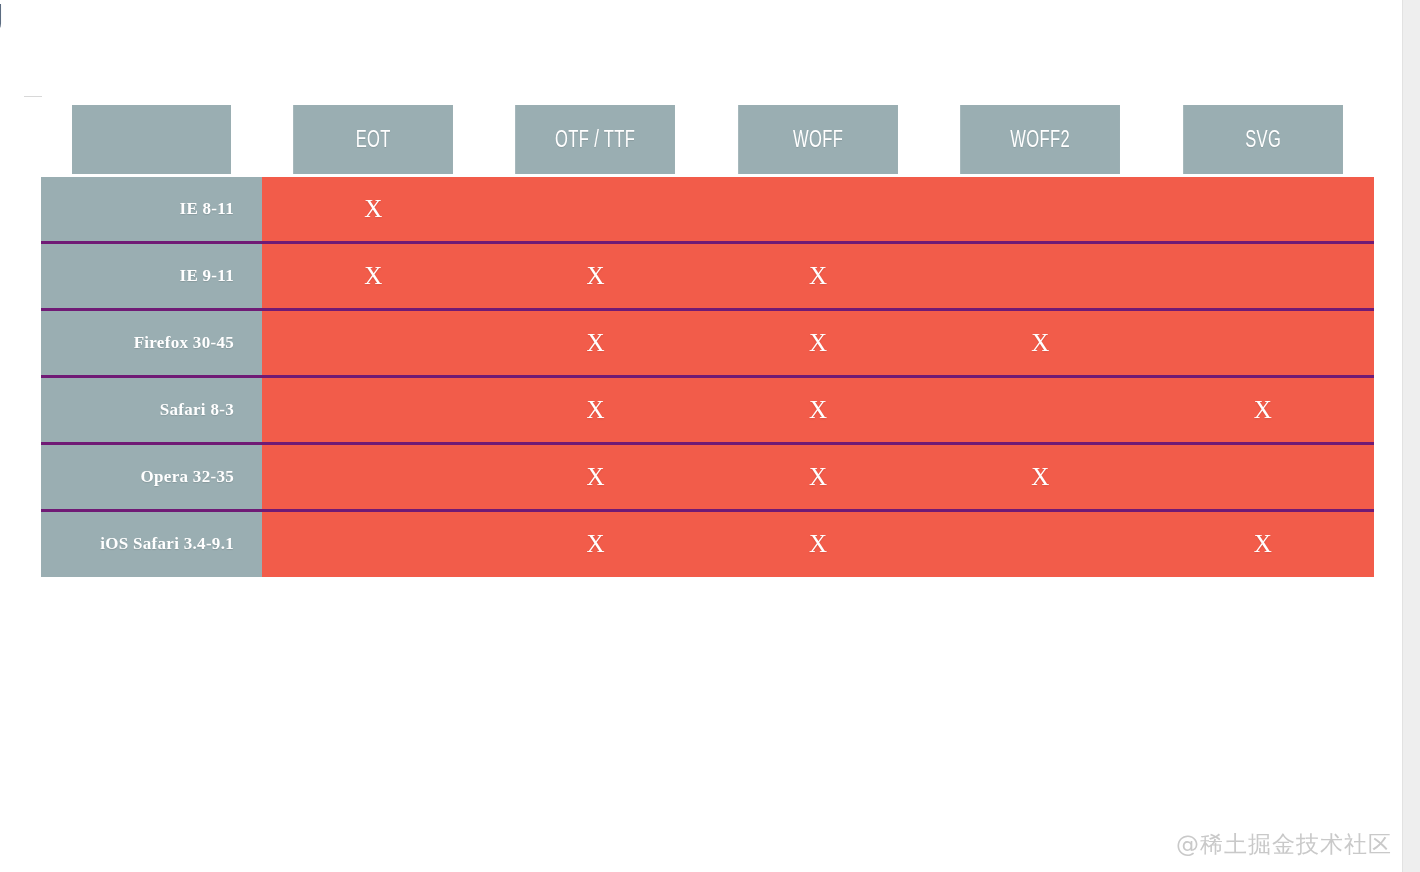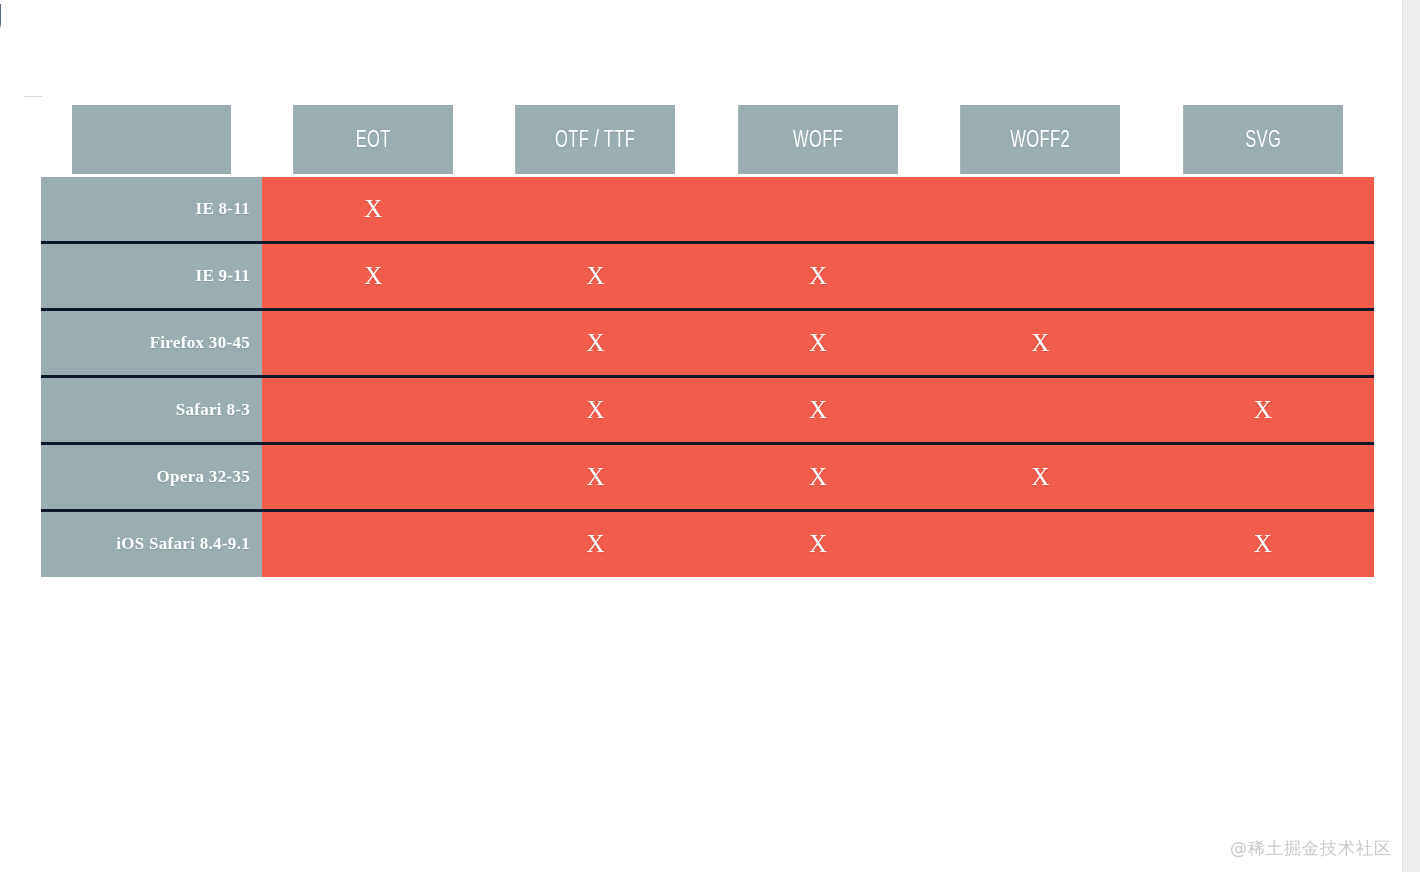--- a/index.html
+++ b/index.html
@@ -98,31 +98,31 @@
   .matrix thead th.hdr-blank {
     background: #9aaeb2;
   }
 
   
   .matrix tbody tr { height: 67px; }
   .matrix tbody tr td {
     vertical-align: middle;
   }
   .matrix tbody tr + tr td {
-    border-top: 3px solid #0f172a;
+    border-top: 3px solid #701a75;
   }
   thead + tbody tr:first-child td {
     border-top: 3px solid #ffffff;
   }
 
   td.row-label {
     background: #9aaeb2;
     color: #ffffff;
     text-align: right;
-    padding-right: 12px;
+    padding-right: 28px;
     font-size: 17px;
     font-family: "Liberation Serif", serif;
     font-weight: bold;
     letter-spacing: 0.3px;
     white-space: nowrap;
     text-shadow: 0 1px 1px rgba(0,0,0,0.12);
   }
 
   td.cell {
     background: #f25c4a;
@@ -133,21 +133,21 @@
     text-shadow: 0 1px 2px rgba(0,0,0,0.10);
   }
   td.cell .mark { display: inline-block; }
   td.cell.empty .mark { visibility: hidden; }
 
   
   .watermark {
     position: absolute;
     right: 28px;
     bottom: 12px;
-    font-size: 17px;
+    font-size: 23px;
     color: #c9c9c9;
     font-family: "DejaVu Sans", sans-serif;
     letter-spacing: 1px;
     user-select: none;
   }
 </style>
 </head>
 <body>
 
 <div class="left-cut">
@@ -210,21 +210,21 @@
       </tr>
       <tr>
         <td class="row-label">Opera 32-35</td>
         <td class="cell empty"><span class="mark">X</span></td>
         <td class="cell"><span class="mark">X</span></td>
         <td class="cell"><span class="mark">X</span></td>
         <td class="cell"><span class="mark">X</span></td>
         <td class="cell empty"><span class="mark">X</span></td>
       </tr>
       <tr>
-        <td class="row-label">iOS Safari 8.4-9.1</td>
+        <td class="row-label">iOS Safari 3.4-9.1</td>
         <td class="cell empty"><span class="mark">X</span></td>
         <td class="cell"><span class="mark">X</span></td>
         <td class="cell"><span class="mark">X</span></td>
         <td class="cell empty"><span class="mark">X</span></td>
         <td class="cell"><span class="mark">X</span></td>
       </tr>
     </tbody>
 </table>
 
 <div class="scroll-gutter">

